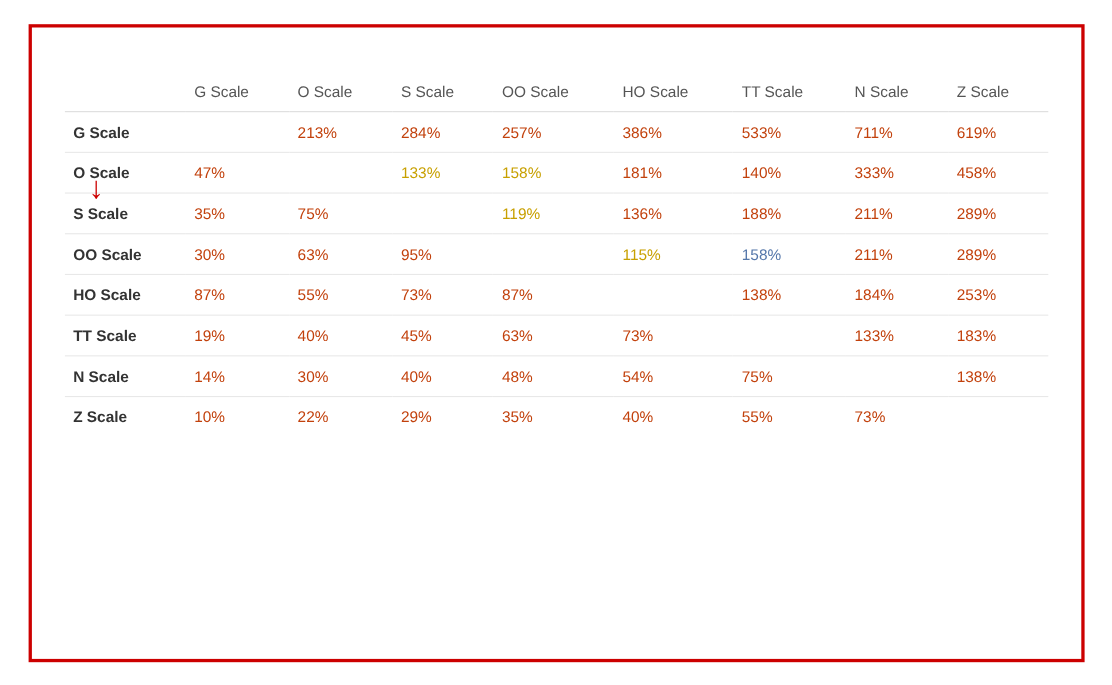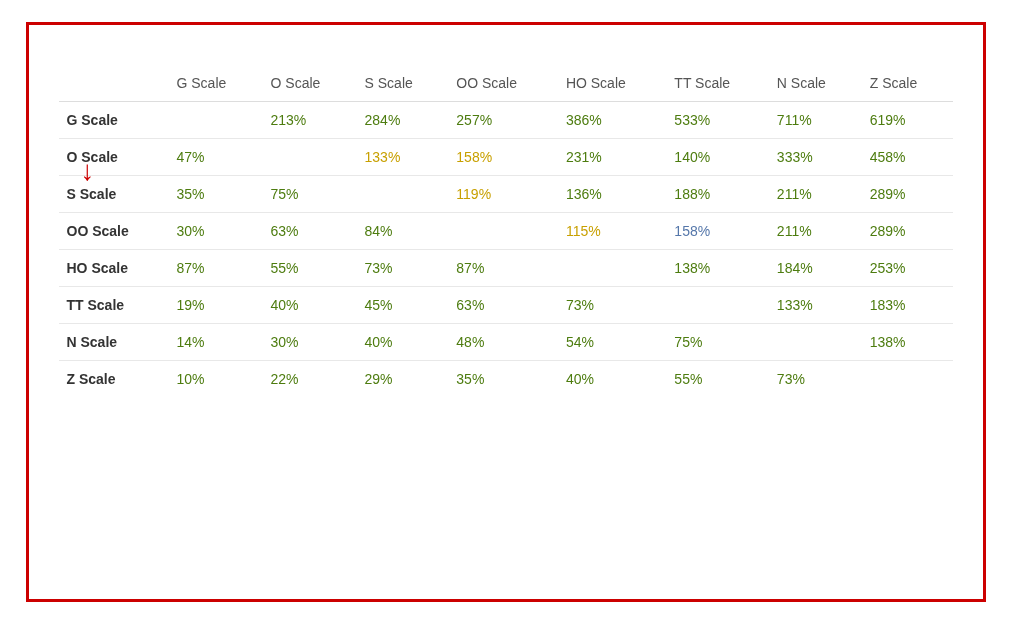--- a/index.html
+++ b/index.html
@@ -70,21 +70,21 @@
       padding: 10px 8px;
       font-size: 14px;
       border-bottom: 1px solid #e8e8e8;
     }
     td:first-child {
       font-weight: bold;
       color: #333;
       font-size: 14px;
     }
     .val-gray {
-      color: #4d7c0f;
+      color: #c2410c;
     }
     .val-gold {
       color: #c8a000;
     }
     .val-blue {
       color: #5577aa;
     }
     tr:last-child td {
       border-bottom: none;
     }
@@ -130,41 +130,41 @@
           <td class="val-gray">533%</td>
           <td class="val-gray">711%</td>
           <td class="val-gray">619%</td>
         </tr>
         <tr>
           <td>O Scale</td>
           <td class="val-gray">47%</td>
           <td></td>
           <td class="val-gold">133%</td>
           <td class="val-gold">158%</td>
-          <td class="val-gray">231%</td>
+          <td class="val-gray">181%</td>
           <td class="val-gray">140%</td>
           <td class="val-gray">333%</td>
           <td class="val-gray">458%</td>
         </tr>
         <tr>
           <td>S Scale</td>
           <td class="val-gray">35%</td>
           <td class="val-gray">75%</td>
           <td></td>
           <td class="val-gold">119%</td>
           <td class="val-gray">136%</td>
           <td class="val-gray">188%</td>
           <td class="val-gray">211%</td>
           <td class="val-gray">289%</td>
         </tr>
         <tr>
           <td>OO Scale</td>
           <td class="val-gray">30%</td>
           <td class="val-gray">63%</td>
-          <td class="val-gray">84%</td>
+          <td class="val-gray">95%</td>
           <td></td>
           <td class="val-gold">115%</td>
           <td class="val-blue">158%</td>
           <td class="val-gray">211%</td>
           <td class="val-gray">289%</td>
         </tr>
         <tr>
           <td>HO Scale</td>
           <td class="val-gray">87%</td>
           <td class="val-gray">55%</td>

